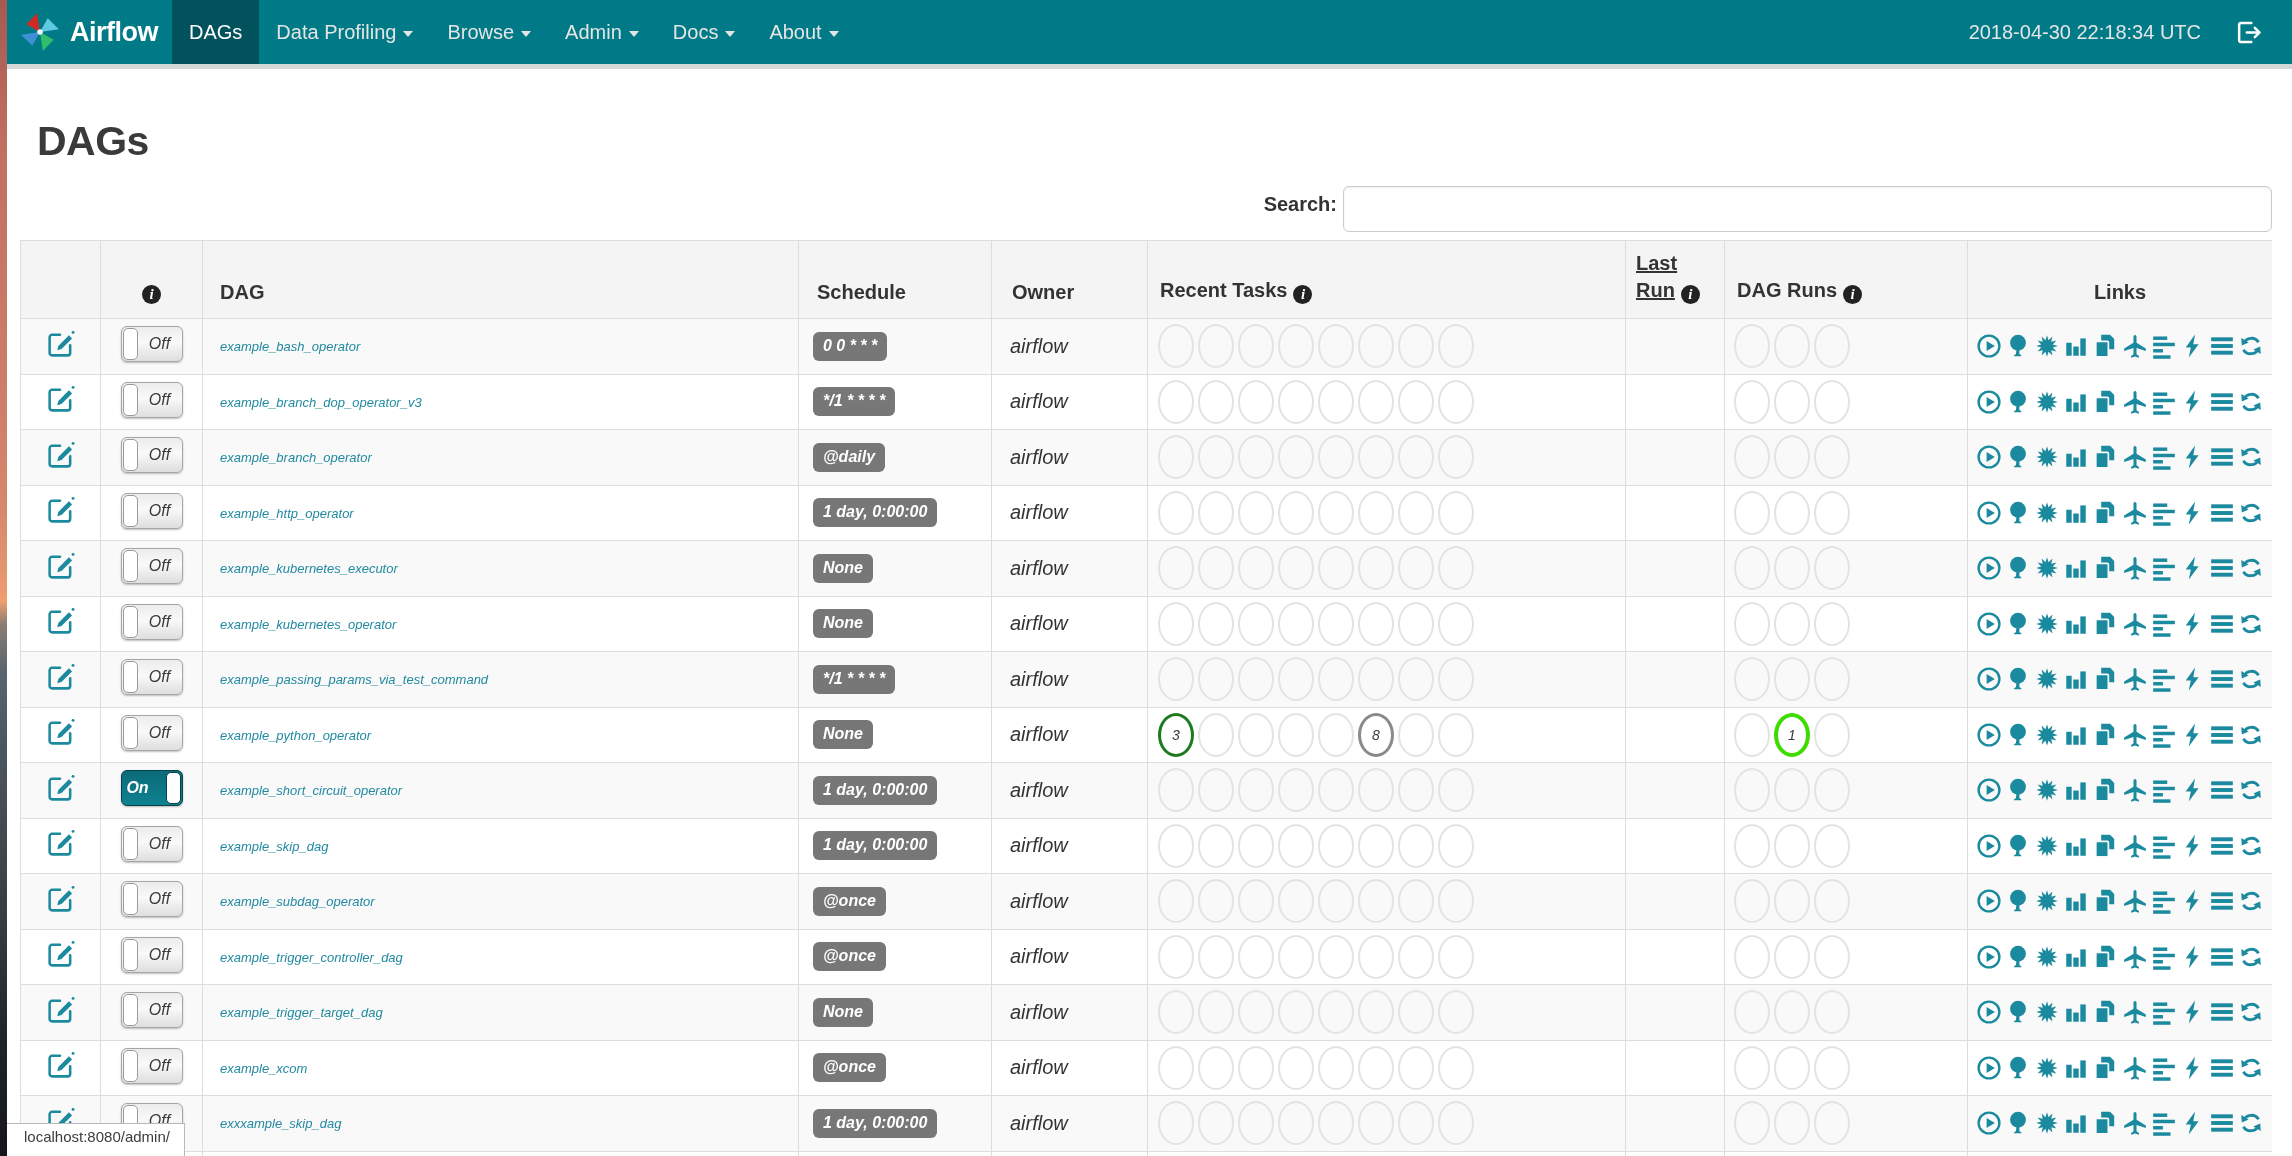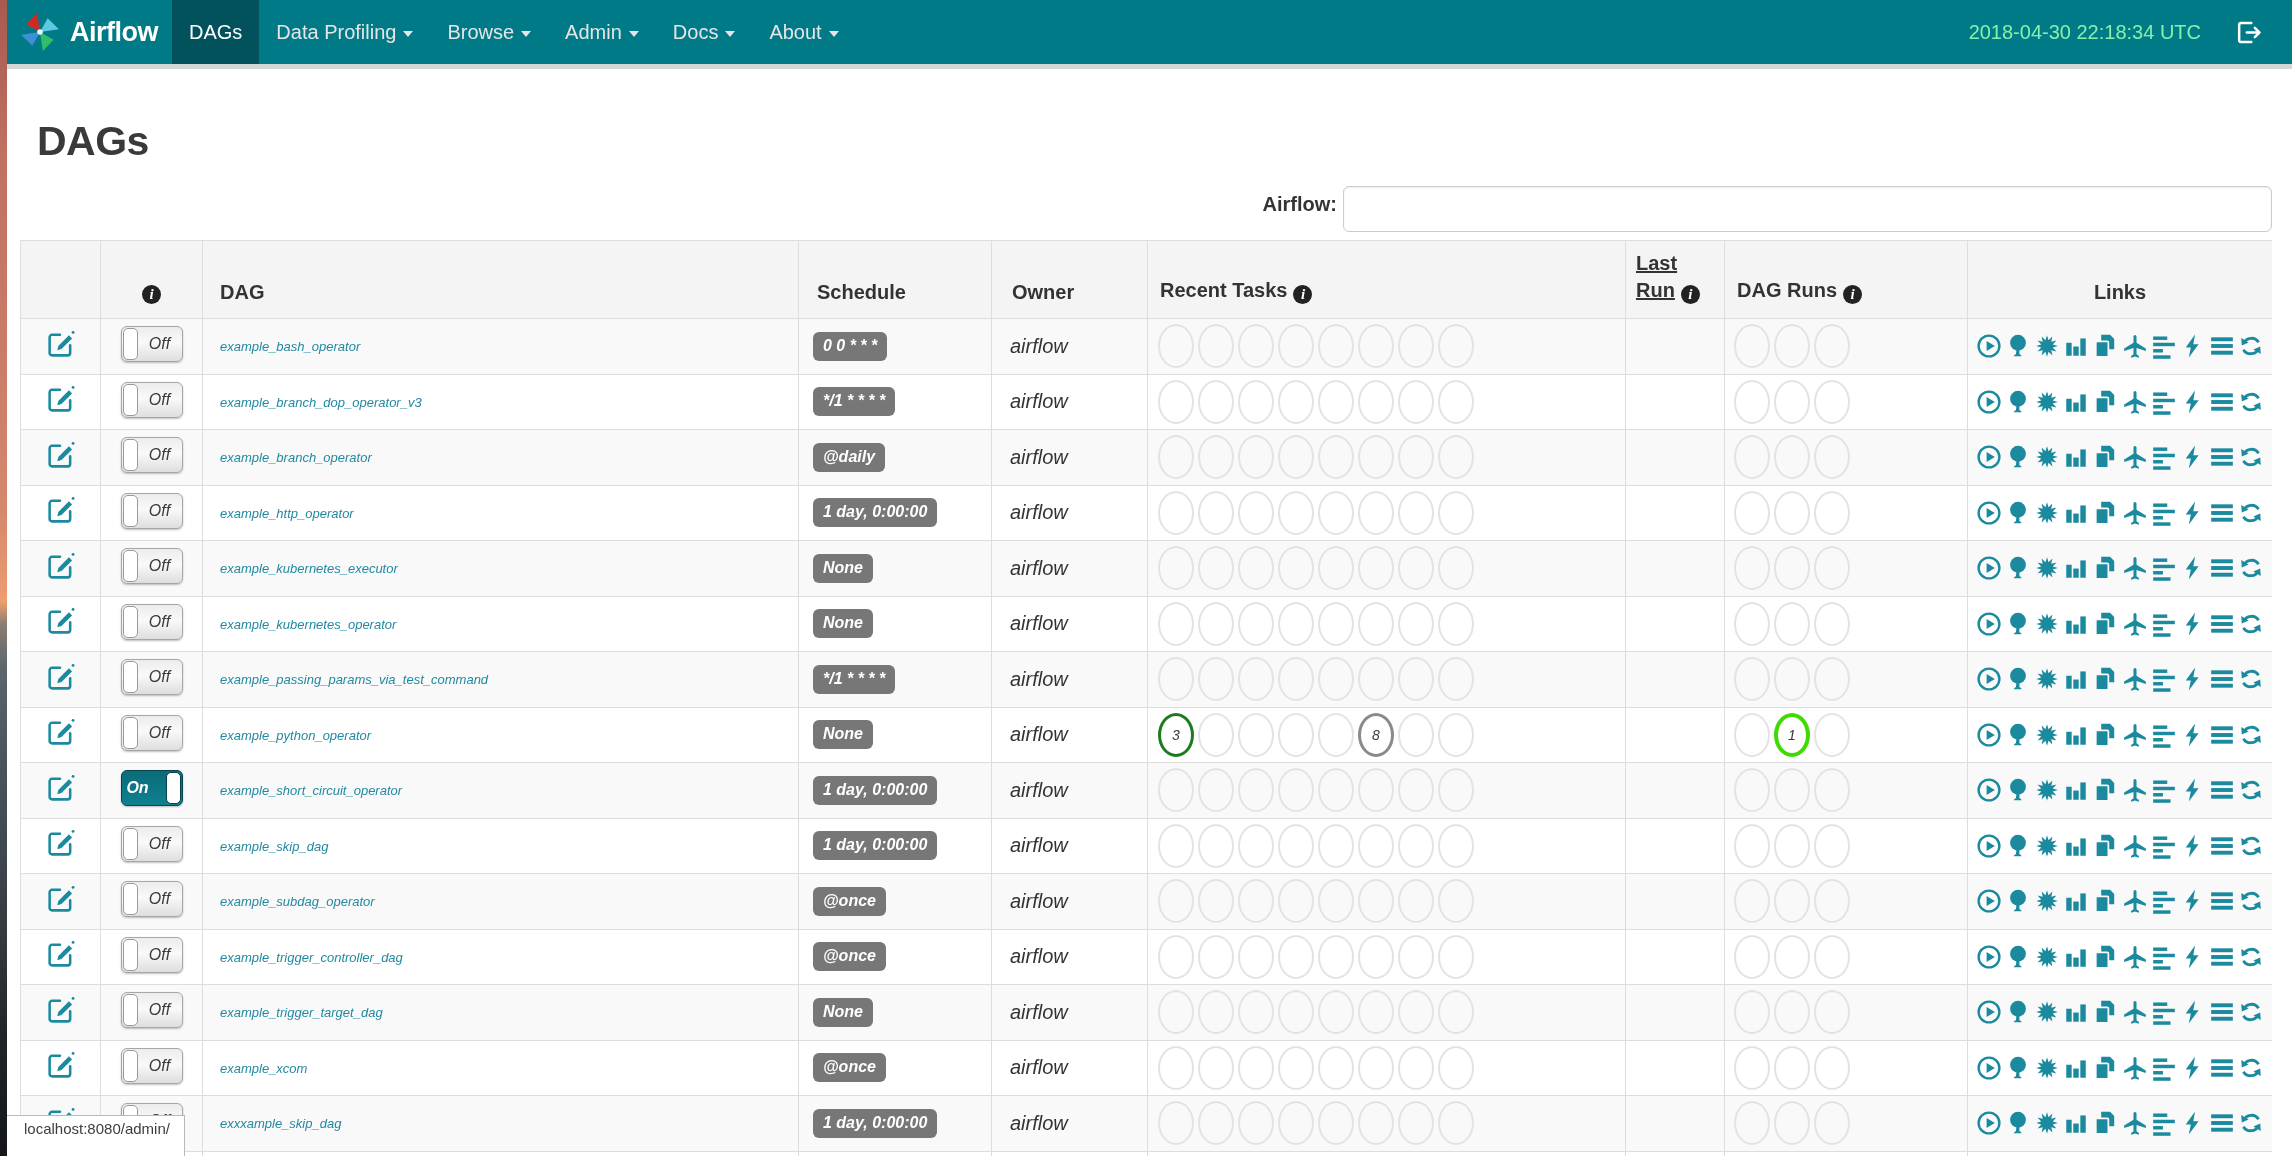--- a/index.html
+++ b/index.html
@@ -23,21 +23,21 @@
   .brand .bname { color:#fff; font-size:27px; font-weight:bold; letter-spacing:-0.5px; }
   .navmenu { display:flex; list-style:none; align-items:stretch; }
   .navmenu li { display:flex; }
   .navmenu a { display:flex; align-items:center; padding:0 17px; color:#e5e5e5;
                font-size:20px; text-decoration:none; }
   .navmenu a.active { background:#02525d; color:#fff; }
   .caret { display:inline-block; width:0; height:0; margin-left:7px; margin-top:3px;
            border-top:6px solid currentColor; border-left:5px solid transparent;
            border-right:5px solid transparent; }
   .nav-right { margin-left:auto; display:flex; align-items:center; }
-  .clock { color:#86efac; font-size:20px; margin-right:34px; }
+  .clock { color:#e5e5e5; font-size:20px; margin-right:34px; }
   .logout { margin-right:30px; display:flex; align-items:center; }
   .logout svg { width:27px; height:27px; color:#fff; }
 
   
   .page-title { position:absolute; left:30px; top:118px; font-size:41px; font-weight:bold;
                 color:#3a3a3a; letter-spacing:-0.5px; }
   .search-label { position:absolute; left:1100px; top:193px; width:230px; text-align:right;
                   font-size:20px; font-weight:bold; color:#333; }
   .search-input { position:absolute; left:1336px; top:186px; width:929px; height:46px;
                   border:1px solid #ccc; border-radius:6px; font-size:20px; padding:0 12px;
@@ -93,21 +93,21 @@
   .lnk .ic { width:26px; height:26px; color:#1b8a9e; }
   svg.ic use { color:inherit; }
 
   
   .info-badge { display:inline-block; width:19px; height:19px; border-radius:50%; background:#222;
                 color:#fff; font-family:"Liberation Serif", serif; font-weight:bold; font-style:italic;
                 font-size:15px; line-height:19px; text-align:center; vertical-align:-2px; margin-left:6px; }
   .h-info .info-badge { margin-left:0; }
 
   
-  .statusbar { position:absolute; left:0; bottom:0; height:41px; background:#fff; z-index:60;
+  .statusbar { position:absolute; left:0; bottom:0; height:33px; background:#fff; z-index:60;
                border:1px solid #b9b9b9; border-left:none; border-bottom:none; color:#3d3d3d;
                font-size:15px; padding:4px 14px 0 17px; }
 </style>
 </head>
 <body>
 
 <svg width="0" height="0" style="position:absolute">
   <defs>
     <symbol id="sym-play" viewBox="0 0 24 24">
         <circle cx="12" cy="12" r="9.6" fill="none" stroke="currentColor" stroke-width="2.2"></circle>
@@ -230,21 +230,21 @@
       <a class="logout">
           <svg>
             <use href="#sym-logout"></use>
           </svg>
         </a>
     </div>
   </div>
   <div class="navstrip"></div>
 
   <h2 class="page-title">DAGs</h2>
-  <label class="search-label">Airflow:</label>
+  <label class="search-label">Search:</label>
   <input class="search-input" type="text" value="" style="">
 
   <div class="tablewrap">
     <table>
       <colgroup>
         <col style="width:80px">
           <col style="width:102px">
           <col style="width:596px">
         <col style="width:193px">
           <col style="width:156px">

